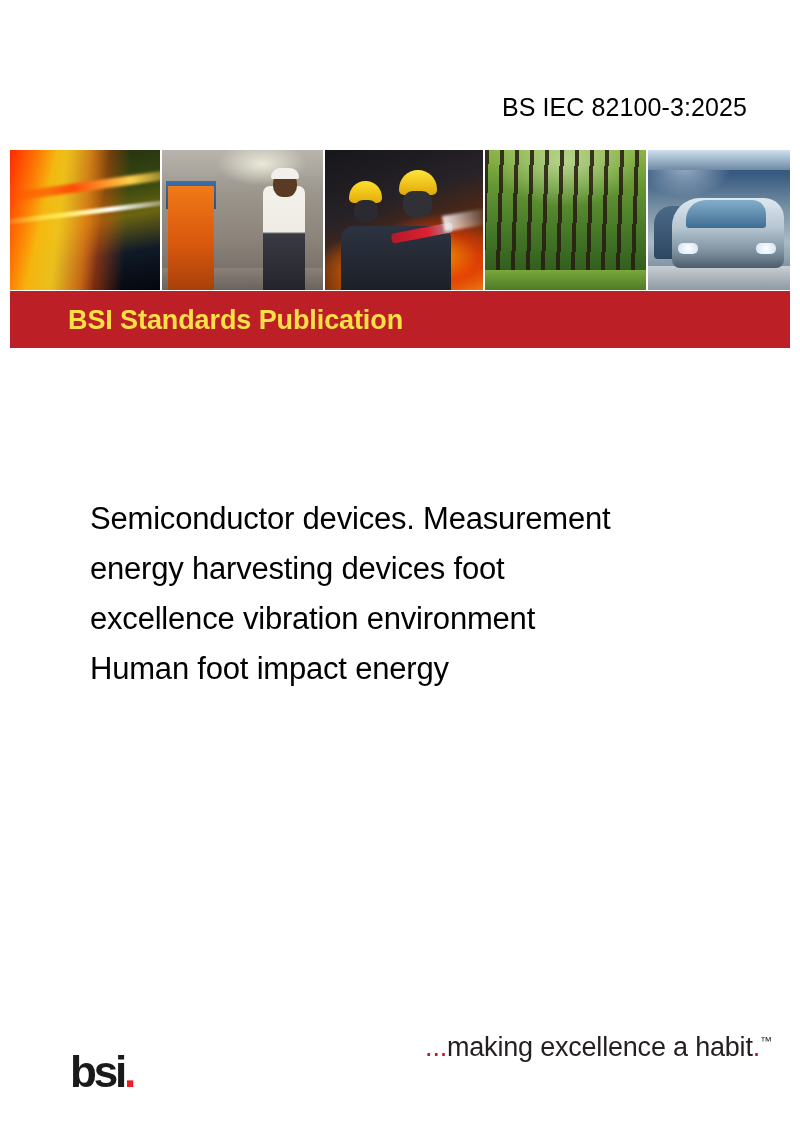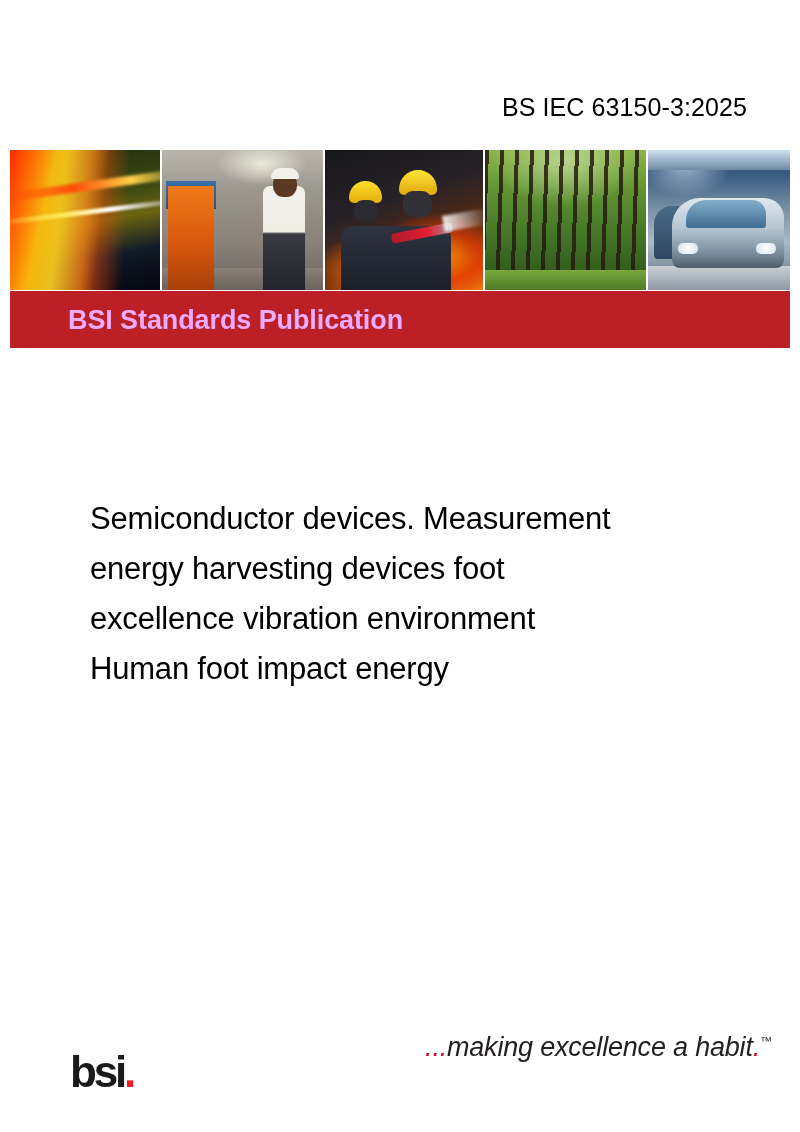--- a/index.html
+++ b/index.html
@@ -209,21 +209,21 @@
     left: 10px;
     width: 780px;
     height: 57px;
     background: #bc2026;
   }
   #banner-title {
     position: absolute;
     left: 58px;
     top: 50%;
     transform: translateY(-50%);
-    color: #f0abfc;
+    color: #fde047;
     font-size: 27px;
     font-weight: 600;
     letter-spacing: -0.1px;
     white-space: nowrap;
   }
 
   
   #title-block {
     position: absolute;
     top: 470px;
@@ -255,34 +255,33 @@
   #logo-bsi .logo-dot { color: #ee1c25; }
 
   #tagline {
     position: absolute;
     right: 28px;
     top: 1032px;
     font-size: 27px;
     color: #231f20;
     white-space: nowrap;
     letter-spacing: -0.2px;
-    font-style: italic;
   }
   #tagline .tag-dots { color: #c8102e; }
   #tagline .tag-stop { color: #c8102e; }
   #tagline .tag-tm {
     font-size: 12px;
     vertical-align: 11px;
     letter-spacing: 0;
   }
 </style>
 </head>
 <body>
 
-<div id="doc-number">BS IEC 63150-3:2025</div>
+<div id="doc-number">BS IEC 82100-3:2025</div>
 
 <div id="hero-strip">
 
   <div class="hero-panel" id="panel-traffic"></div>
   <div class="panel-gap"></div>
 
   <div class="hero-panel" id="panel-warehouse">
     <div class="wh-floor"></div>
     <div class="wh-crate2"></div>
     <div class="wh-crate"></div>

